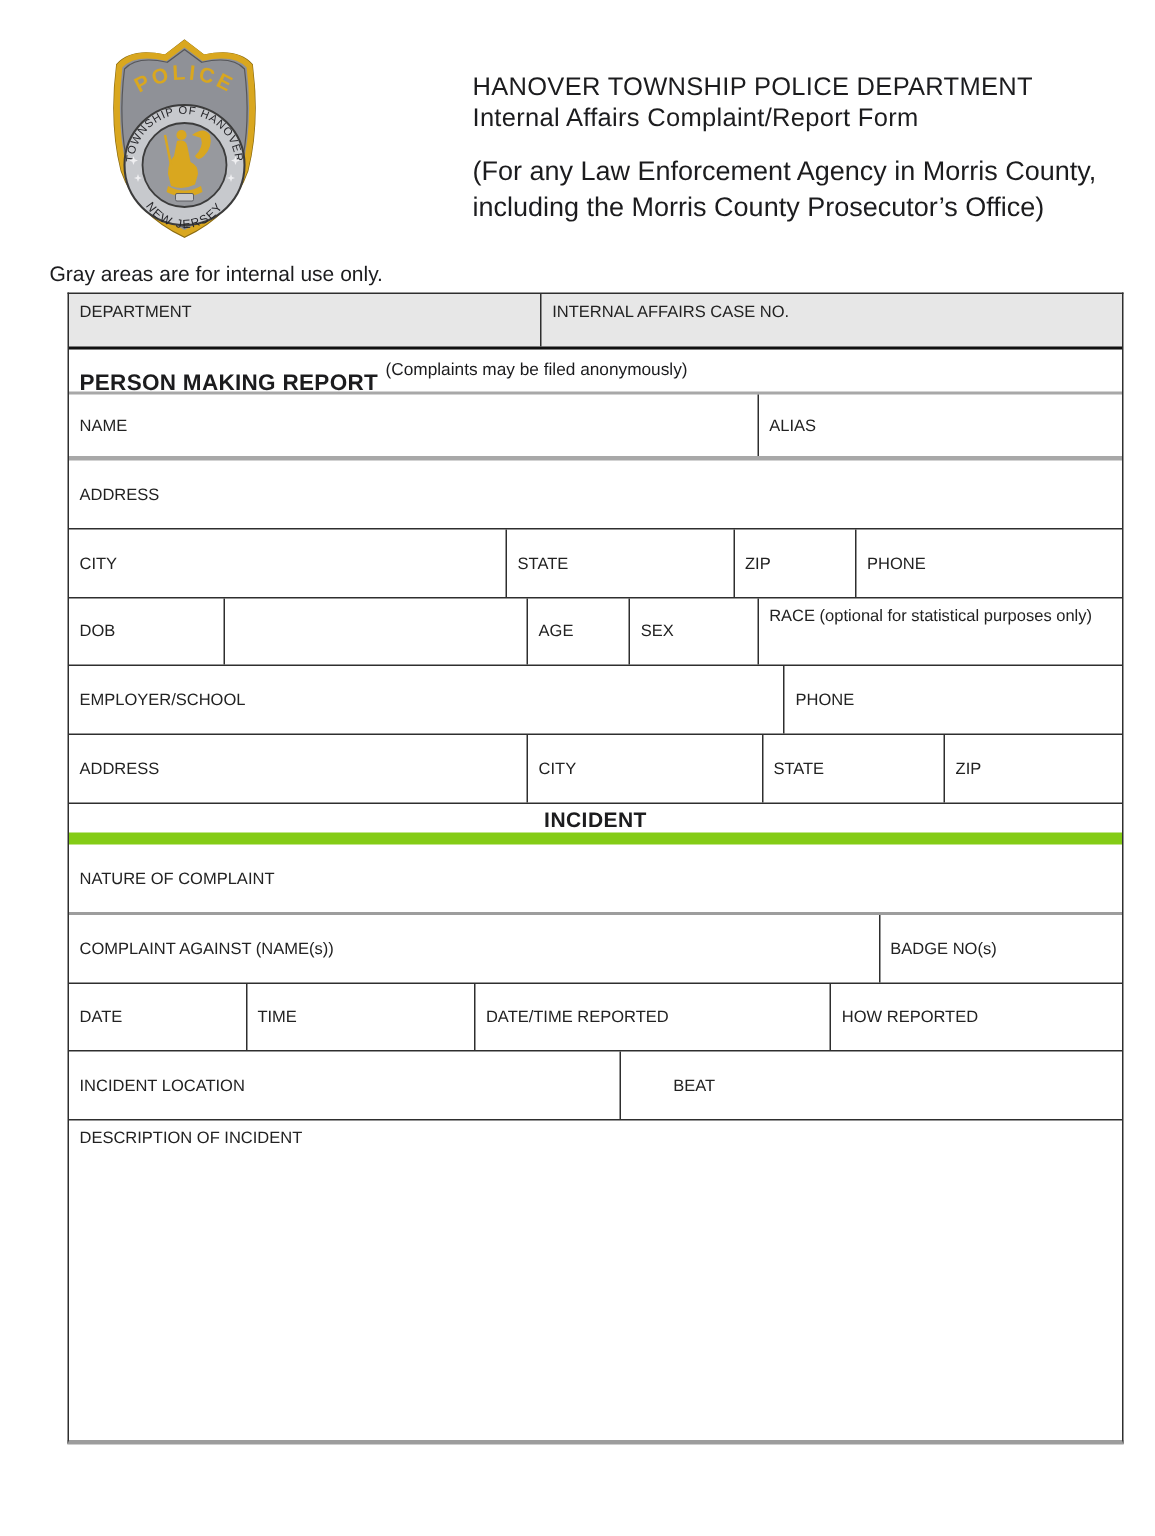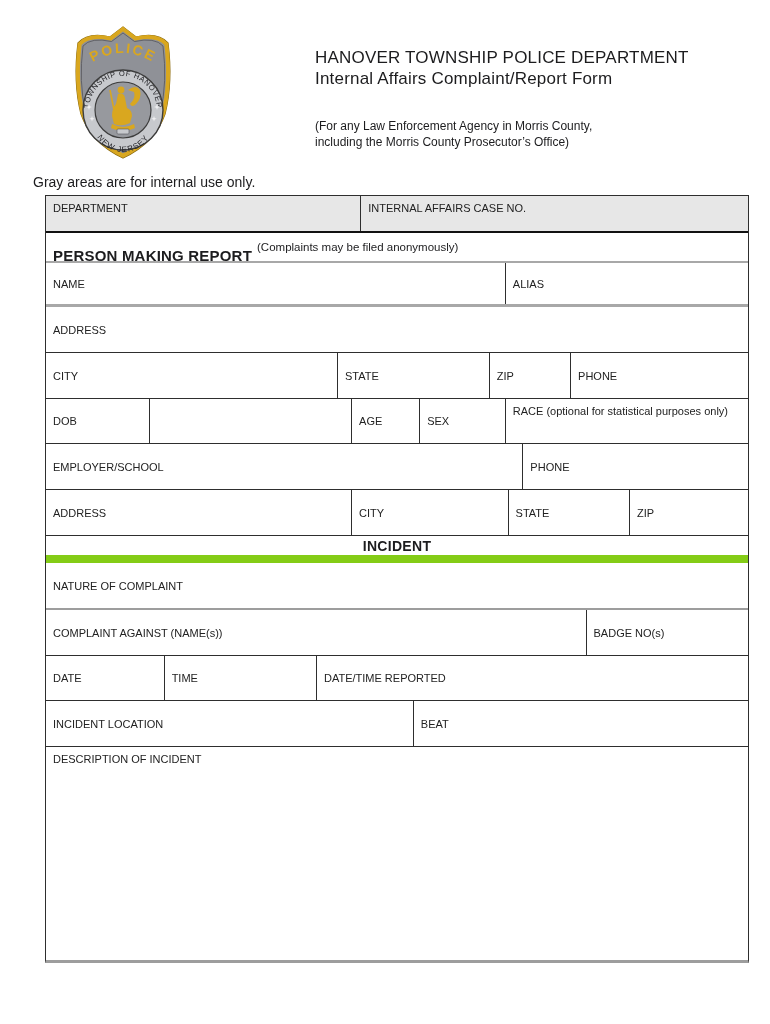--- a/index.html
+++ b/index.html
@@ -10,21 +10,21 @@
     color:#1c1c1e;
   }
 
   
   .badge-wrap { position:absolute; left:62px; top:24px; width:122px; height:138px; }
   .title-block {
     position:absolute; left:315px; top:48px; width:430px;
     line-height:1.22;
   }
   .title-main { font-size:17px; letter-spacing:0.2px; }
-  .title-sub  { font-size:12px; margin-top:30px; line-height:1.3; }
+  .title-sub  { font-size:18px; margin-top:14px; line-height:1.3; }
 
   .gray-note { position:absolute; left:33px; top:174px; font-size:14px; }
 
   
   .form-table {
     position:absolute; left:45px; top:195px; width:704px;
     border:1.5px solid #2e2e2e; border-bottom:3px solid #9d9d9d;
     background:#fff;
   }
   .row { display:flex; width:100%; border-bottom:1.5px solid #2e2e2e; }
@@ -41,21 +41,21 @@
   .r3 { height:44px; border-bottom:3px solid #a8a8a8; }
   .r4 { height:46px; }
   .r5 { height:46px; }
   .r6 { height:45px; }
   .r7 { height:46px; }
   .r8 { height:46px; }
   .r9 { height:27px; border-bottom:8px solid #84cc16;text-align:center; }
   .r10 { height:47px; border-bottom:2px solid #9d9d9d; }
   .r11 { height:46px; }
   .r12 { height:45px; }
-  .r13 { height:46px; }
+  .r13 { height:46px;gap:28px; }
   .r14 { height:213px; }
 
   .section-heading { font-size:15px; font-weight:bold; letter-spacing:0.2px;margin-top:16px; }
   .section-note { font-size:11.5px; margin-left:5px; }
   .incident-cell { justify-content:center; padding-left:0; }
   .incident-title { font-size:14px; font-weight:bold; letter-spacing:0.3px; }
 </style>
 </head>
 <body>
 
@@ -226,20 +226,23 @@
   <div class="row r12">
     <div class="cell" style="width:16.9%">
       <span class="lbl">DATE</span>
     </div>
     <div class="cell" style="width:21.7%">
       <span class="lbl">TIME</span>
     </div>
     <div class="cell" style="width:33.8%">
       <span class="lbl">DATE/TIME REPORTED</span>
     </div>
+    <div class="cell" style="width:27.6%">
+      <span class="lbl">HOW REPORTED</span>
+    </div>
   </div>
 
   <div class="row r13">
     <div class="cell" style="width:52.4%">
       <span class="lbl">INCIDENT LOCATION</span>
     </div>
     <div class="cell" style="width:15.9%">
       <span class="lbl">BEAT</span>
     </div>
   </div>

